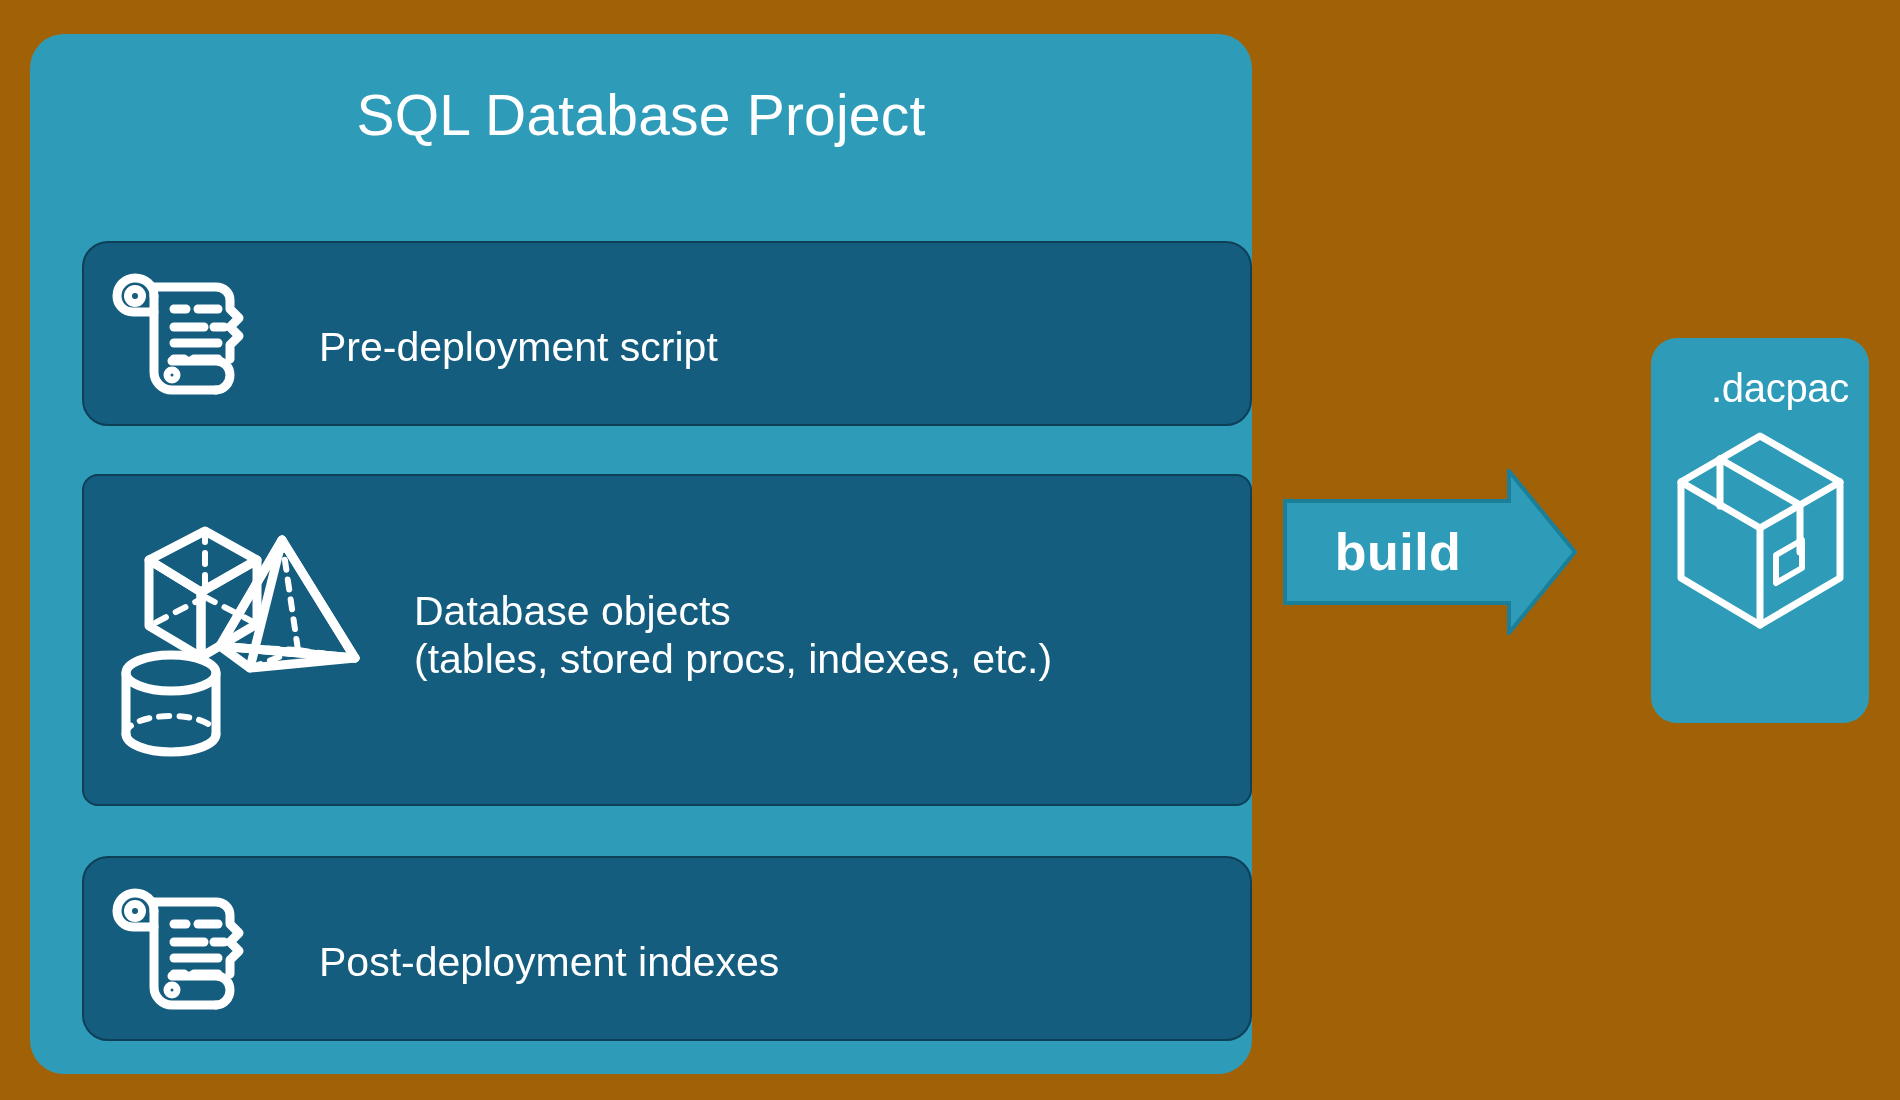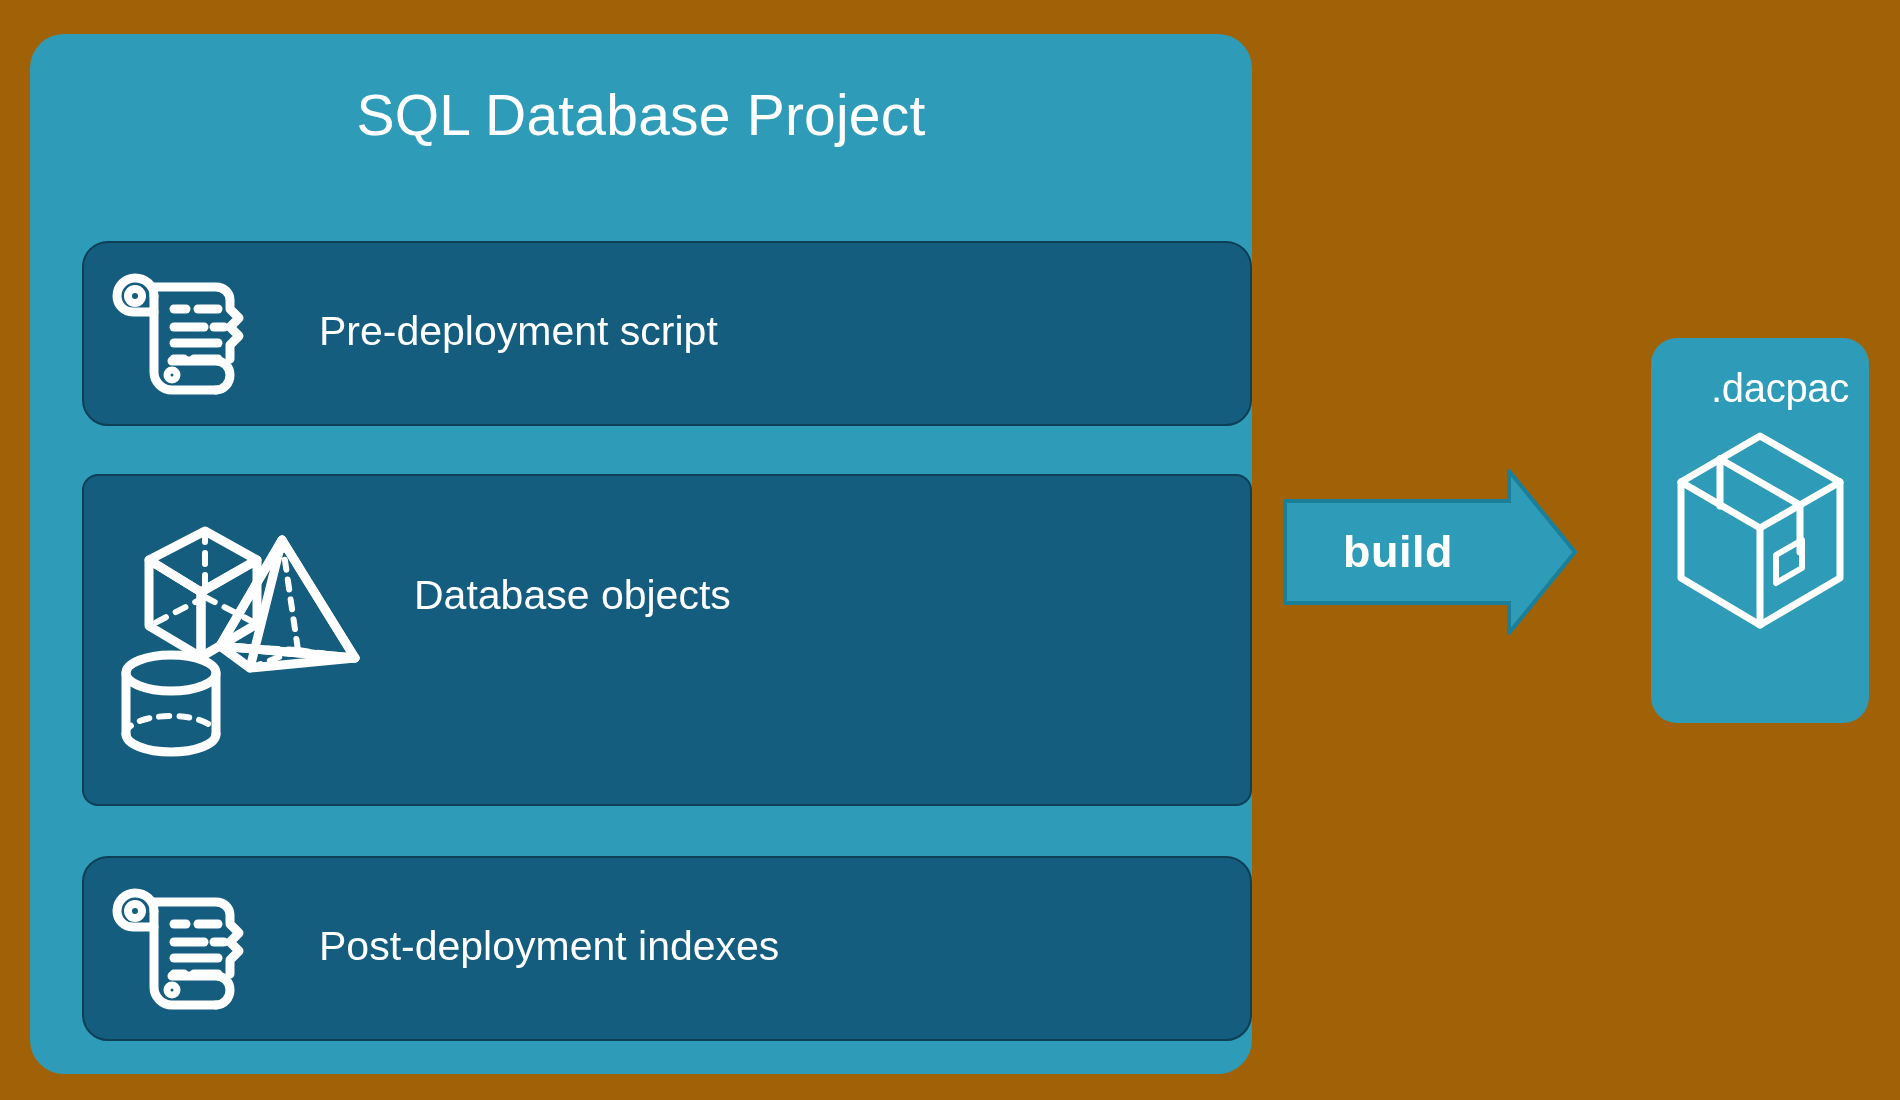--- a/index.html
+++ b/index.html
@@ -59,20 +59,21 @@
   .card-obj  { top: 440px; height: 332px; border-radius: 16px; }
   .card-post { top: 822px; height: 185px; }
 
   .card-label {
     position: absolute;
     color: #ffffff;
     font-size: 41px;
     font-weight: 400;
     line-height: 1.18;
     white-space: pre;
+    margin-top: 16px;
   }
   .card-pre  .card-label { left: 235px; top: 64px; }
   .card-post .card-label { left: 235px; top: 64px; }
   .card-obj  .card-label { left: 330px; top: 95px; }
 
   .icon-slot {
     position: absolute;
     line-height: 0;
   }
   .icon-pre   { left: 22px; top: 26px; }
@@ -91,21 +92,21 @@
   .build-label {
     position: absolute;
     left: 1283px;
     top: 500px;
     width: 230px;
     height: 104px;
     display: flex;
     align-items: center;
     justify-content: center;
     color: #ffffff;
-    font-size: 45px;
+    font-size: 52px;
     font-weight: bold;
     letter-spacing: 0.5px;
     pointer-events: none;
   }
 
   
   .dacpac-box {
     position: absolute;
     left: 1651px;
     top: 338px;
@@ -205,21 +206,21 @@
 
           <g>
             <ellipse cx="69" cy="175" rx="45" ry="18"></ellipse>
             <path d="M24 175 L24 236"></path>
             <path d="M114 175 L114 236"></path>
             <path d="M24 236 C24 246 44 254 69 254 C94 254 114 246 114 236"></path>
             <path d="M24 236 C24 226 44 218 69 218 C94 218 114 226 114 236" stroke-dasharray="10 10" stroke-width="6"></path>
           </g>
         </svg>
       </div>
-      <div class="card-label"><span>Database objects</span><br></div>
+      <div class="card-label"><span>Database objects</span><br><span>(tables, stored procs, indexes, etc.)</span></div>
     </div>
 
     <div class="card card-post">
       <div class="icon-slot icon-post">
         <svg width="145" height="130" viewBox="0 0 145 130" fill="none" stroke="#ffffff" stroke-width="9" stroke-linecap="round" stroke-linejoin="round">
           <path d="M48 27 C48 16 39 9 29 9 C19 9 11 17 11 27 C11 36 18 43 27 43 L48 43"></path>
           <path d="M29 27 m-7 0 a7 7 0 1 0 14 0 a7 7 0 1 0 -14 0" stroke-width="8"></path>
           <path d="M48 27 L48 103 C48 113 56 121 66 121 L110 121"></path>
           <path d="M48 18 L110 18 C118 18 124 24 124 31 L124 40 L133 49 L124 58 L133 67 L124 76 L124 90"></path>
           <path d="M110 121 C118 121 124 114 124 106 C124 98 118 92 110 92 L66 92"></path>

